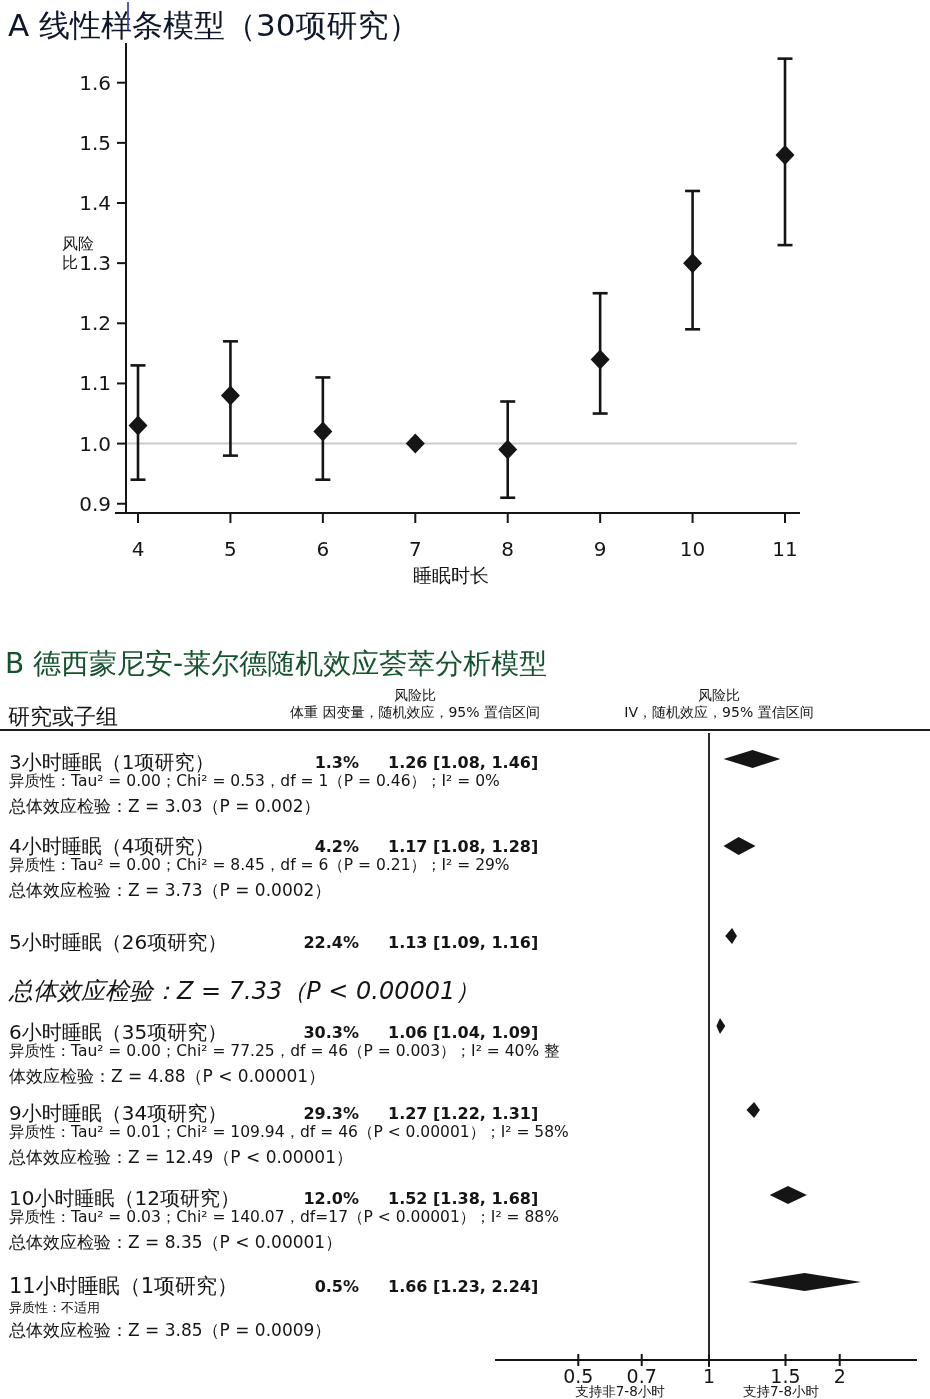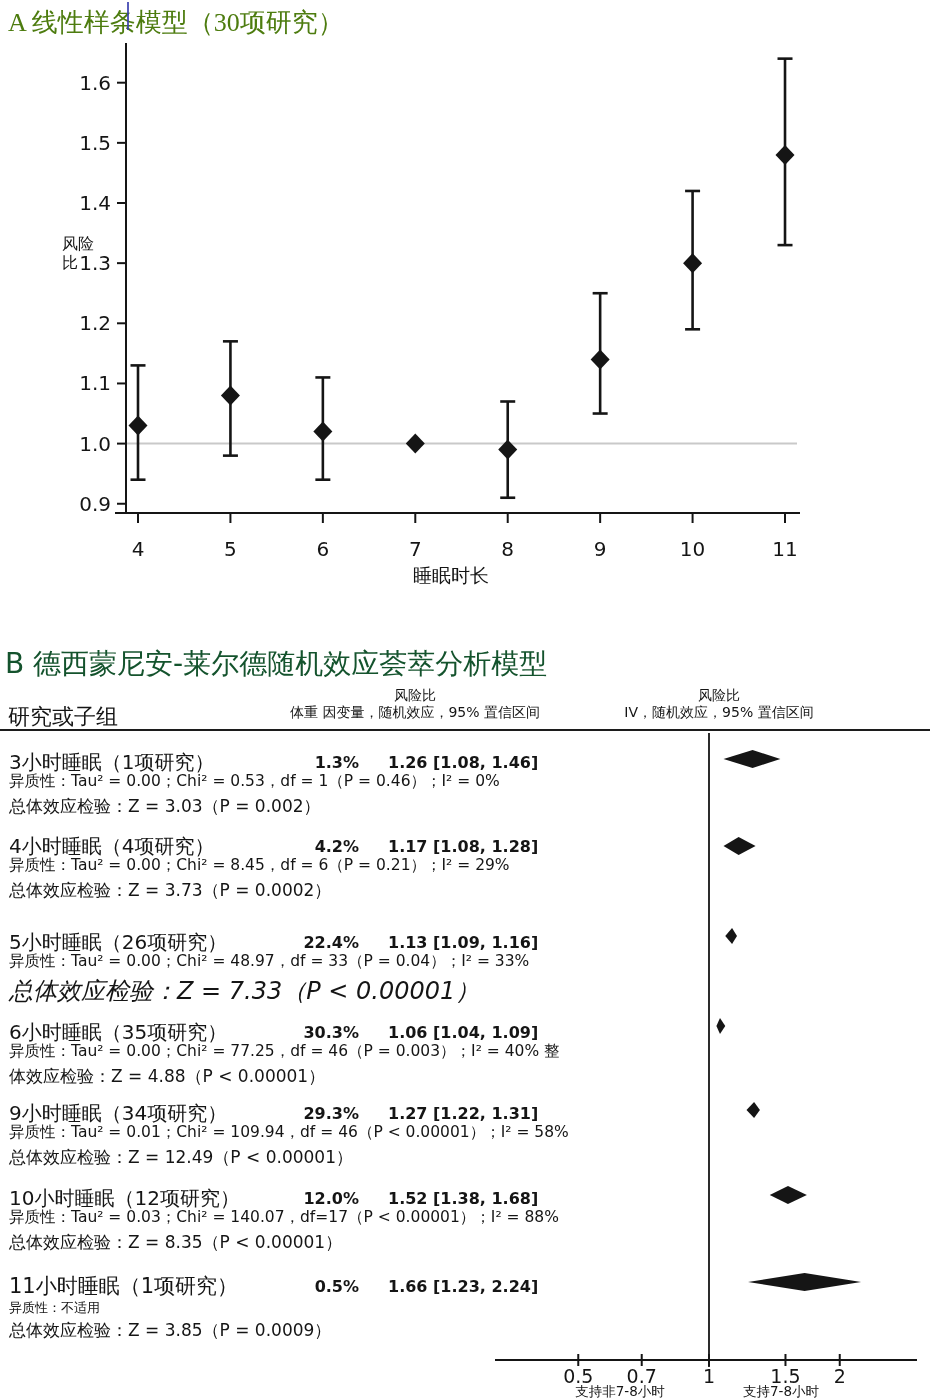--- a/index.html
+++ b/index.html
@@ -1,19 +1,19 @@
 <!DOCTYPE html>
 <html><head>
 <meta charset="utf-8">
 <style>
   html,body{margin:0;padding:0;background:#fff;}
   .canvas{position:relative;width:930px;height:1399px;background:#ffffff;overflow:hidden;
           font-family:"DejaVu Sans", sans-serif;color:#151515;}
   .abs{position:absolute;line-height:1.15;white-space:nowrap;}
-  .panel-a-title{left:8px;top:8px;font-size:26px;color:#4d7c0f;font-family:Liberation Serif, serif;}
+  .panel-a-title{left:8px;top:8px;font-size:31px;color:#0f172a;}
   .artifact{left:127px;top:2px;width:2px;height:28px;background:#3a3fae;opacity:.85;}
   .panel-b-title{left:5px;top:648px;font-size:28px;color:#14532d;}
   .hdr-study{left:8px;top:704px;font-size:22px;}
   .hdr-col{top:687px;width:320px;text-align:center;font-size:14px;line-height:17px;}
   .hdr-mid{left:255px;}
   .hdr-right{left:559px;}
   .hdr-line{left:0;top:729px;width:930px;height:2px;background:#1c1c1c;}
   .b-row{position:absolute;left:9px;width:620px;height:86px;}
   .b-row-label{position:absolute;left:0;top:0;font-size:20px;line-height:1.2;white-space:nowrap;margin-top:6px;}
   .b-row-weight{position:absolute;left:230px;top:9px;width:120px;text-align:right;
@@ -58,21 +58,20 @@
     <div class="b-row-label">4小时睡眠（4项研究）</div>
     <div class="b-row-weight">4.2%</div>
     <div class="b-row-est">1.17 [1.08, 1.28]</div>
     <div class="b-row-het">异质性：Tau² = 0.00；Chi² = 8.45，df = 6（P = 0.21）；I² = 29%</div>
     <div class="b-row-test">总体效应检验：Z = 3.73（P = 0.0002）</div>
   </div>
   <div class="b-row row3" style="top:924px">
     <div class="b-row-label">5小时睡眠（26项研究）</div>
     <div class="b-row-weight">22.4%</div>
     <div class="b-row-est">1.13 [1.09, 1.16]</div>
-    <div class="b-row-het">异质性：Tau² = 0.00；Chi² = 48.97，df = 33（P = 0.04）；I² = 33%</div>
     <div class="b-row-test">总体效应检验：Z = 7.33（P &lt; 0.00001）</div>
   </div>
   <div class="b-row row4" style="top:1014px">
     <div class="b-row-label">6小时睡眠（35项研究）</div>
     <div class="b-row-weight">30.3%</div>
     <div class="b-row-est">1.06 [1.04, 1.09]</div>
     <div class="b-row-het">异质性：Tau² = 0.00；Chi² = 77.25，df = 46（P = 0.003）；I² = 40% 整</div>
     <div class="b-row-test">体效应检验：Z = 4.88（P &lt; 0.00001）</div>
   </div>
   <div class="b-row row5" style="top:1095px">

